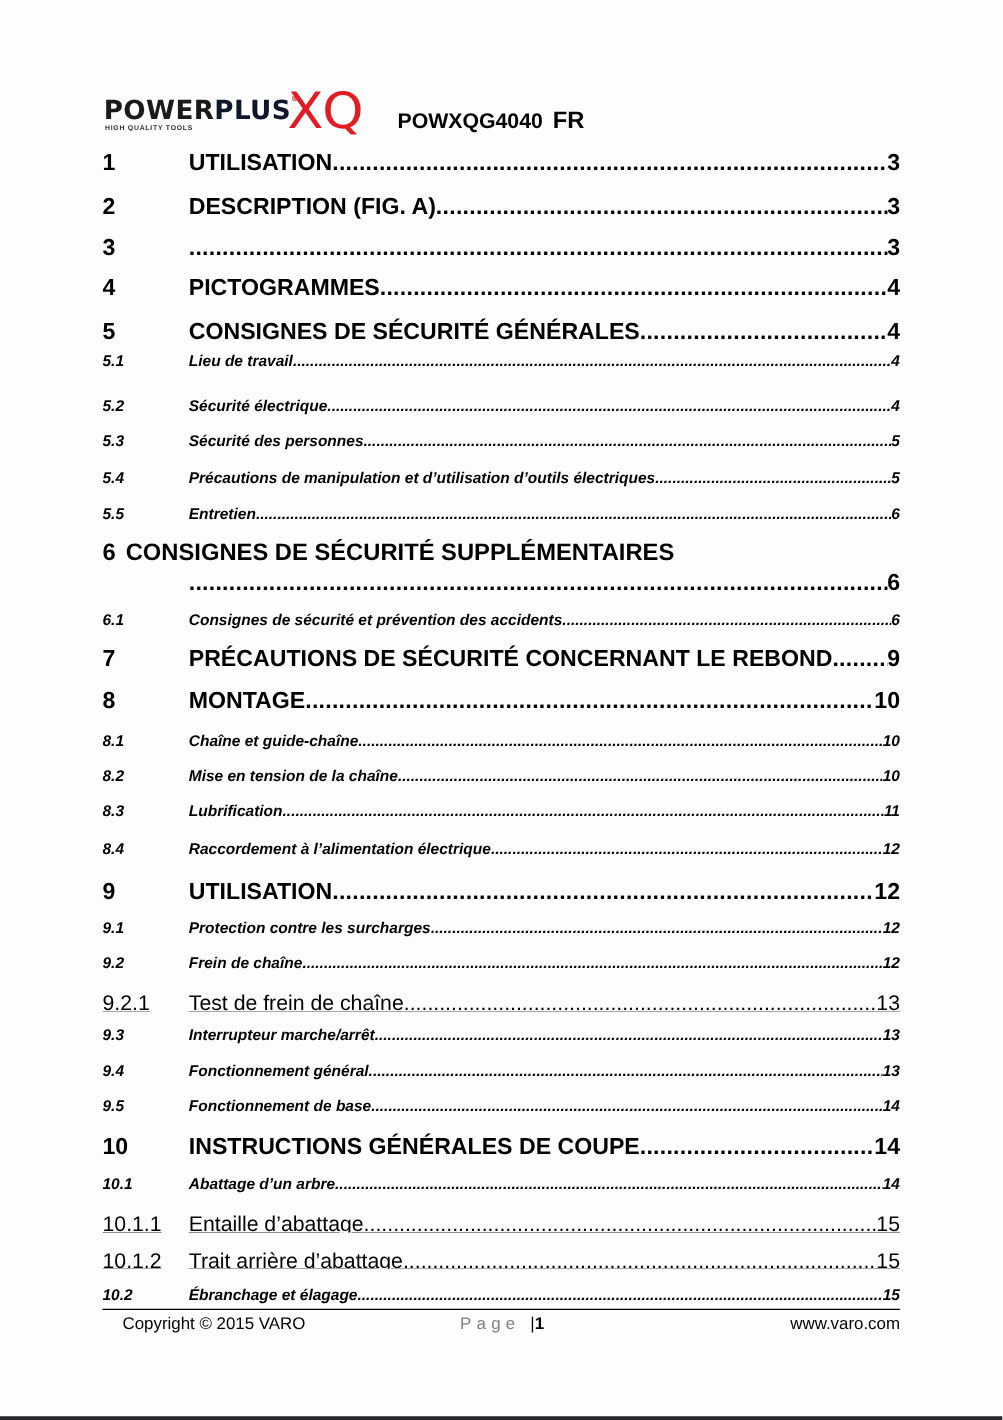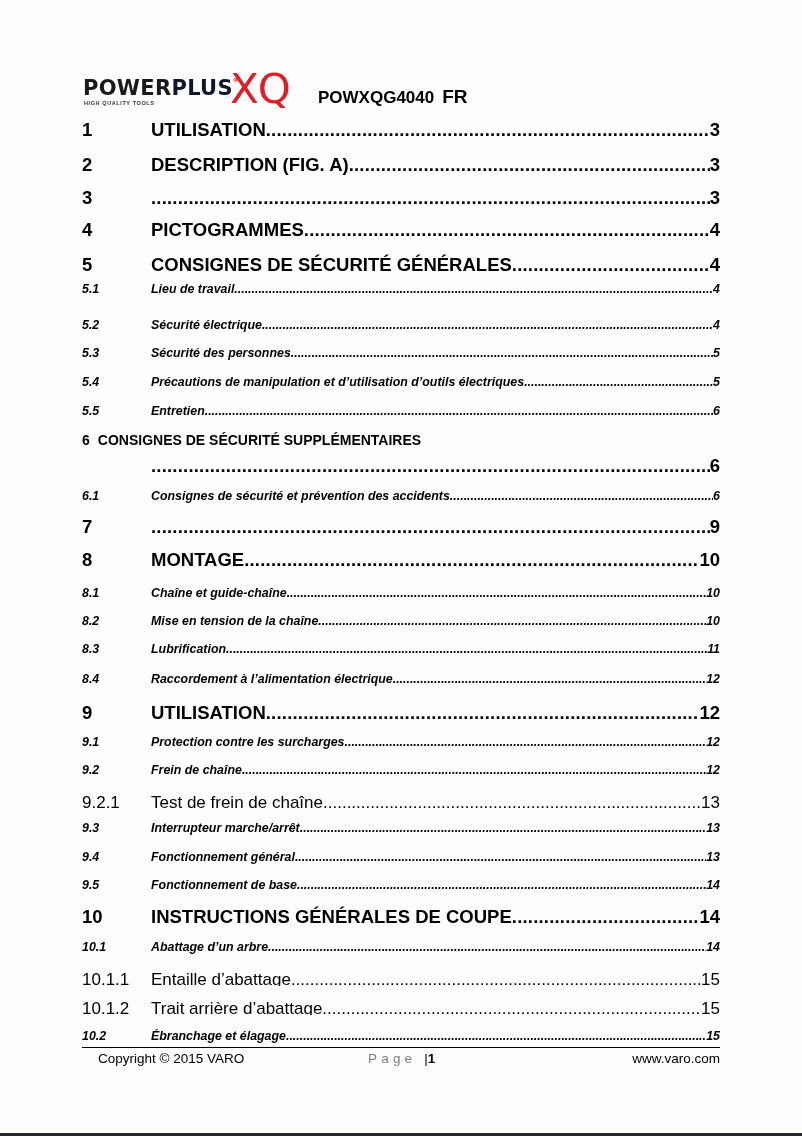--- a/index.html
+++ b/index.html
@@ -32,21 +32,21 @@
   .lvl1 .dots { letter-spacing: 0.2px; }
 
   .lvl2 { font-size: 12.4px; font-weight: bold; font-style: italic; height: 16px; }
   .lvl2 .num { width: 69px; }
 
   .lvl3 { font-size: 17px; font-weight: normal; height: 16px; text-decoration: underline;
           text-decoration-thickness: 1px; text-underline-offset: 1px; }
   .lvl3 .num { width: 69px; }
   .lvl3 .dots, .lvl3 .title, .lvl3 .page, .lvl3 .num { text-decoration: underline; }
 
-  .row6a { position: absolute; left: 82px; font-size: 14px; font-weight: bold; }
+  .row6a { position: absolute; left: 82px; font-size: 19px; font-weight: bold; }
   .row6a .num { margin-right: 8px; }
   .row6b { left: 82px; }
   .row6b .num { width: 69px; }
 
   .footer-rule { position: absolute; left: 82px; top: 1047px; width: 638px; height: 0;
                  border-top: 1.3px solid #000; }
   .footer { position: absolute; left: 82px; top: 1051px; width: 638px; height: 20px;
             font-size: 13.5px; }
   .footer .copy { position: absolute; left: 16px; top: 0; }
   .footer .pg { position: absolute; left: 286px; top: 0; color: #7f7f7f; letter-spacing: 4.2px; }
@@ -136,20 +136,21 @@
     <span class="page">6</span>
 </div>
 <div class="row lvl2" style="top:489px">
   <span class="num">6.1</span>
     <span class="title">Consignes de sécurité et prévention des accidents</span>
     <span class="dots"></span>
     <span class="page">6</span>
 </div>
 <div class="row lvl1" style="top:516px">
   <span class="num">7</span>
+    <span class="title">PRÉCAUTIONS DE SÉCURITÉ CONCERNANT LE REBOND</span>
     <span class="dots"></span>
     <span class="page">9</span>
 </div>
 <div class="row lvl1" style="top:549px">
   <span class="num">8</span>
     <span class="title">MONTAGE</span>
     <span class="dots"></span>
     <span class="page">10</span>
 </div>
 <div class="row lvl2" style="top:586px">

